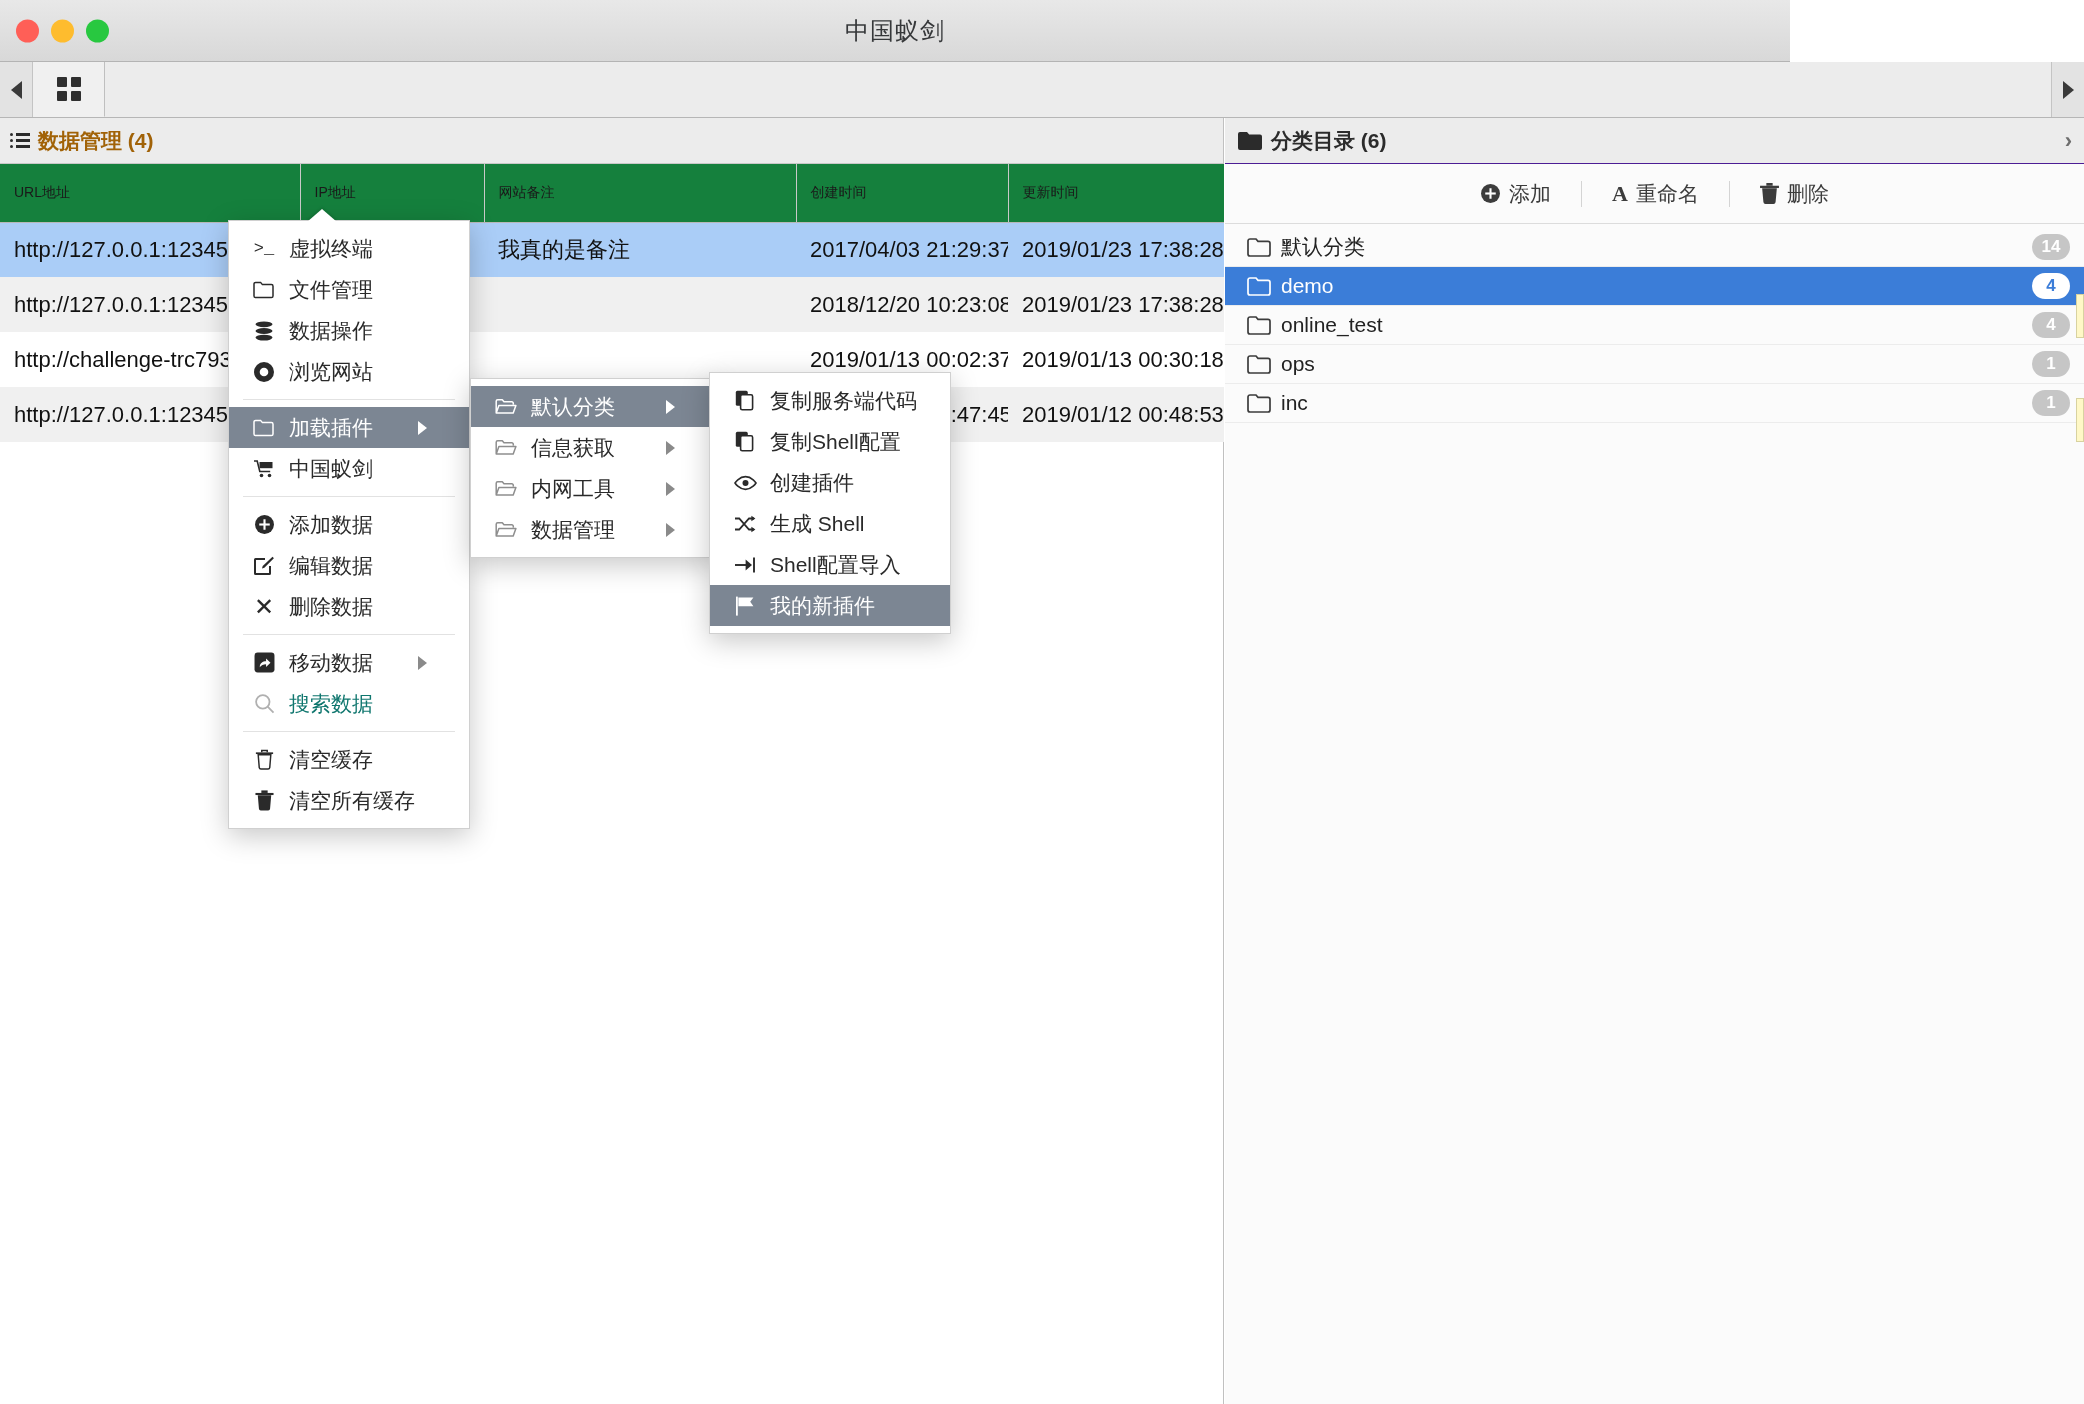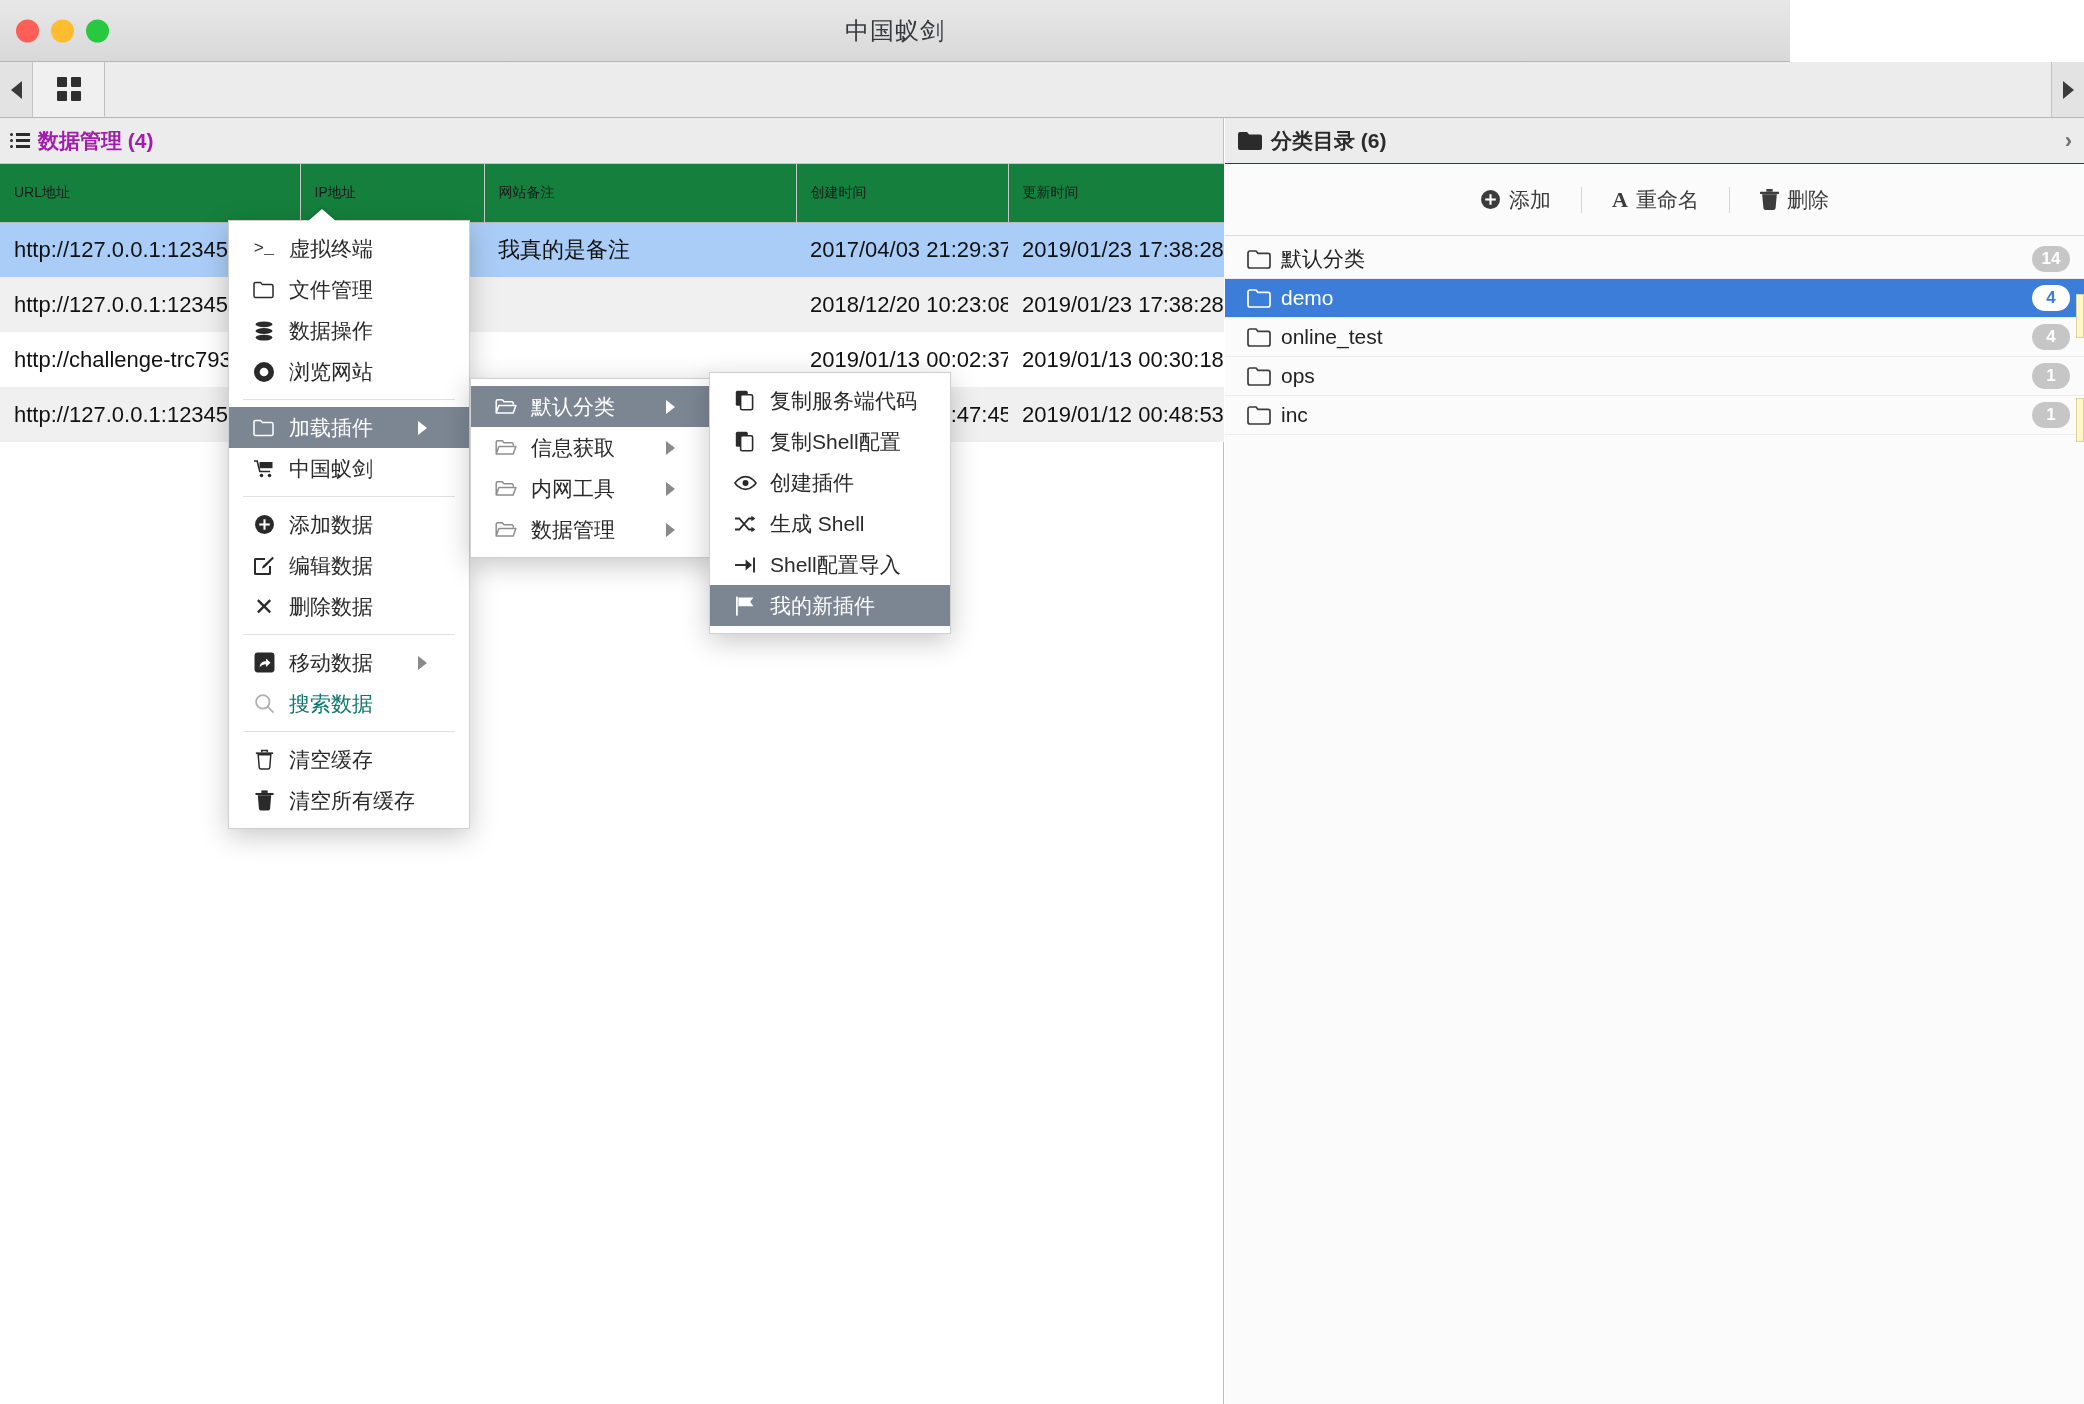--- a/index.html
+++ b/index.html
@@ -69,21 +69,21 @@
     position: absolute; left: 0; top: 118px;
     width: 1224px; height: 1286px;
     background: #ffffff;
     border-right: 1px solid #c0c0c0;
   }
   .pane-header {
     height: 46px;
     background: #ececec;
     border-bottom: 1px solid #c8c8c8;
     display: flex; align-items: center; padding-left: 10px;
-    font-size: 21px; color: #a21caf; font-weight: bold;
+    font-size: 21px; color: #a16207; font-weight: bold;
   }
   .list-icon {
     display: inline-flex; flex-direction: column; justify-content: center;
     gap: 3px; margin-right: 8px;
   }
   .list-icon span { display: flex; align-items: center; gap: 3px; }
   .list-icon b { width: 3px; height: 3px; background: #2b2b2b; display: block; border-radius: 50%; }
   .list-icon em { width: 14px; height: 2.5px; background: #2b2b2b; display: block; }
 
   
@@ -114,21 +114,21 @@
   }
   .rp-header {
     height: 46px; background: #ececec;
     border-bottom: 1px solid #4c1d95;
     display: flex; align-items: center; padding: 0 12px;
     font-size: 21px; font-weight: bold; color: #2b2b2b;
   }
   .rp-header .folder-solid { margin-right: 8px; }
   .rp-header .chev { margin-left: auto; font-size: 22px; color: #6e6e6e; }
   .rp-toolbar {
-    height: 72px; background: #fbfbfb;
+    height: 60px; background: #fbfbfb;
     border-bottom: 1px solid #dcdcdc;
     display: flex; align-items: center; justify-content: center; gap: 4px;
   }
   .rp-btn {
     display: flex; align-items: center; gap: 8px;
     font-size: 21px; color: #3c3c3c;
     padding: 0 26px;
   }
   .rp-sep { width: 1px; height: 26px; background: #d4d4d4; }
   .cat-list { padding-top: 4px; }

